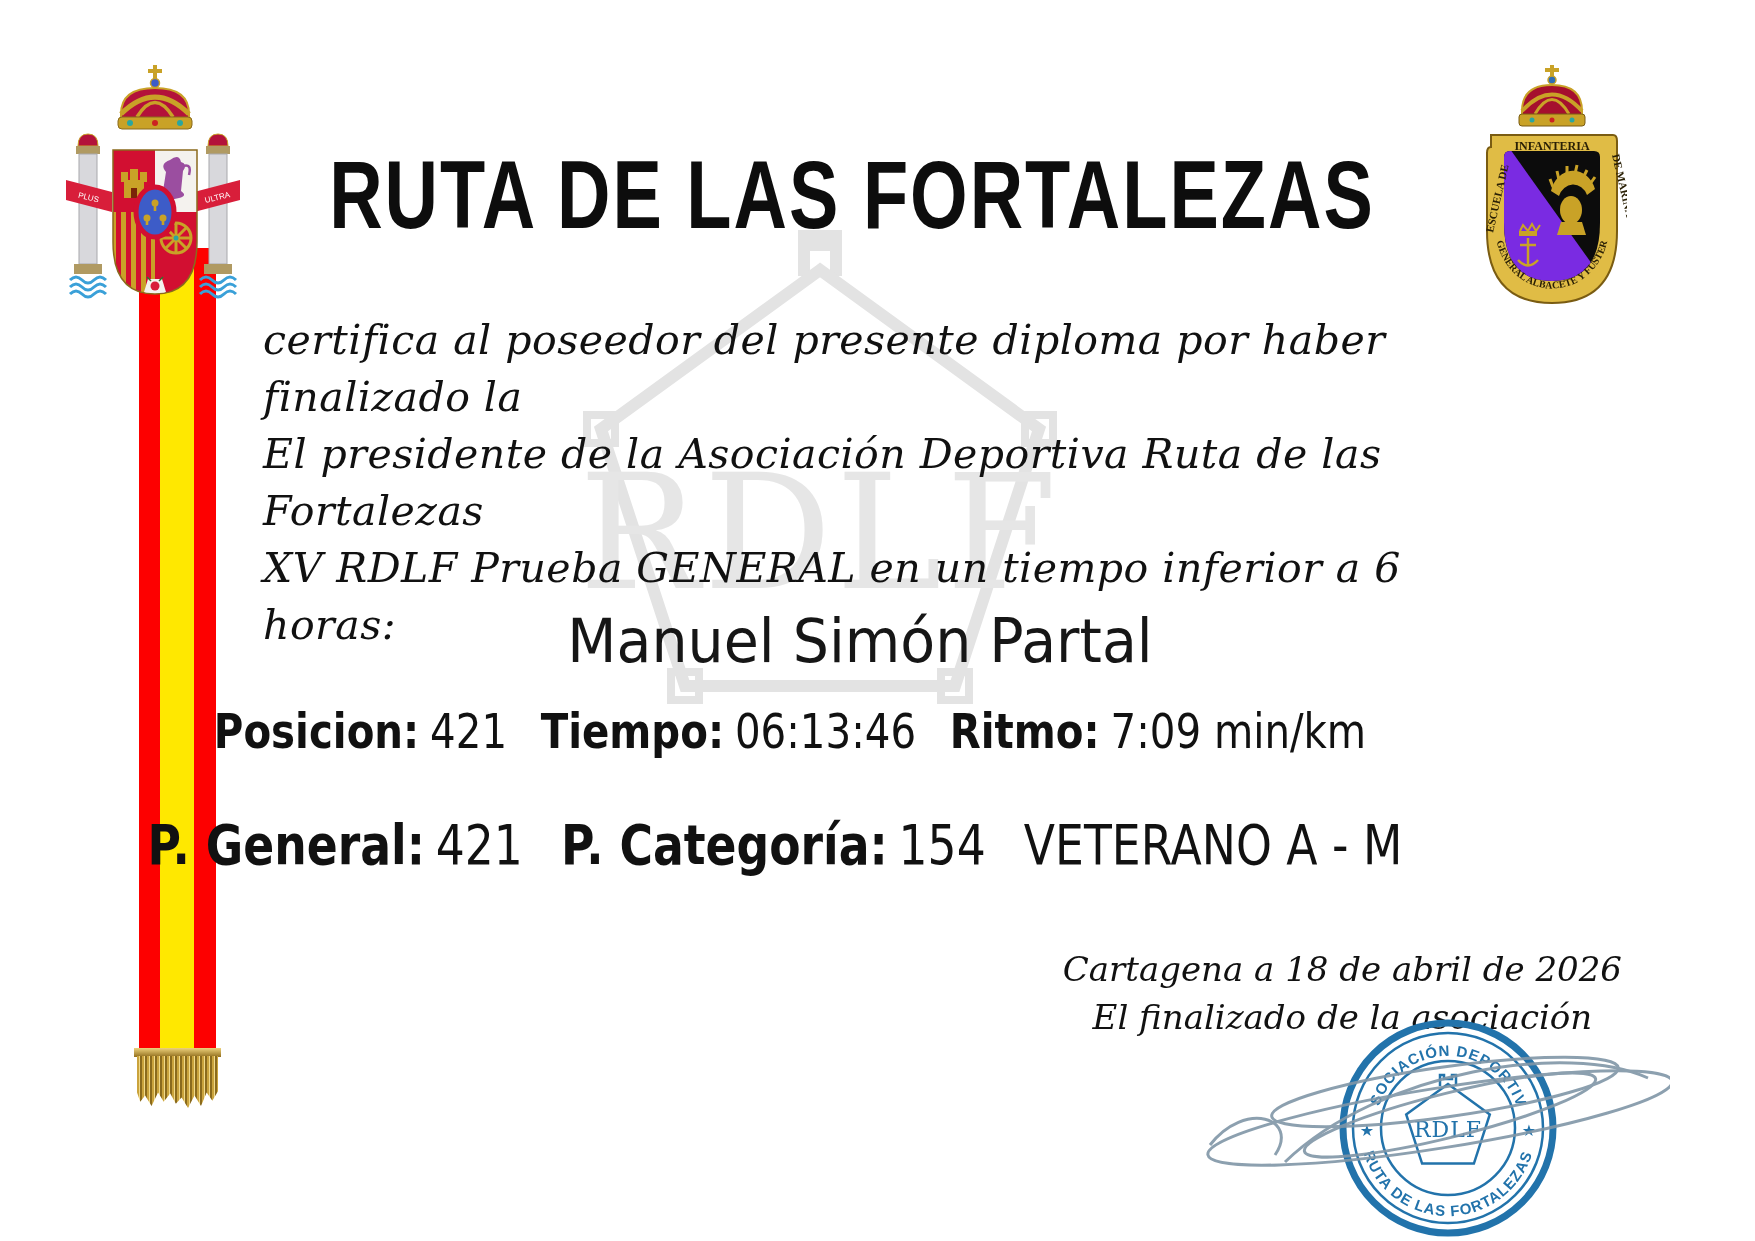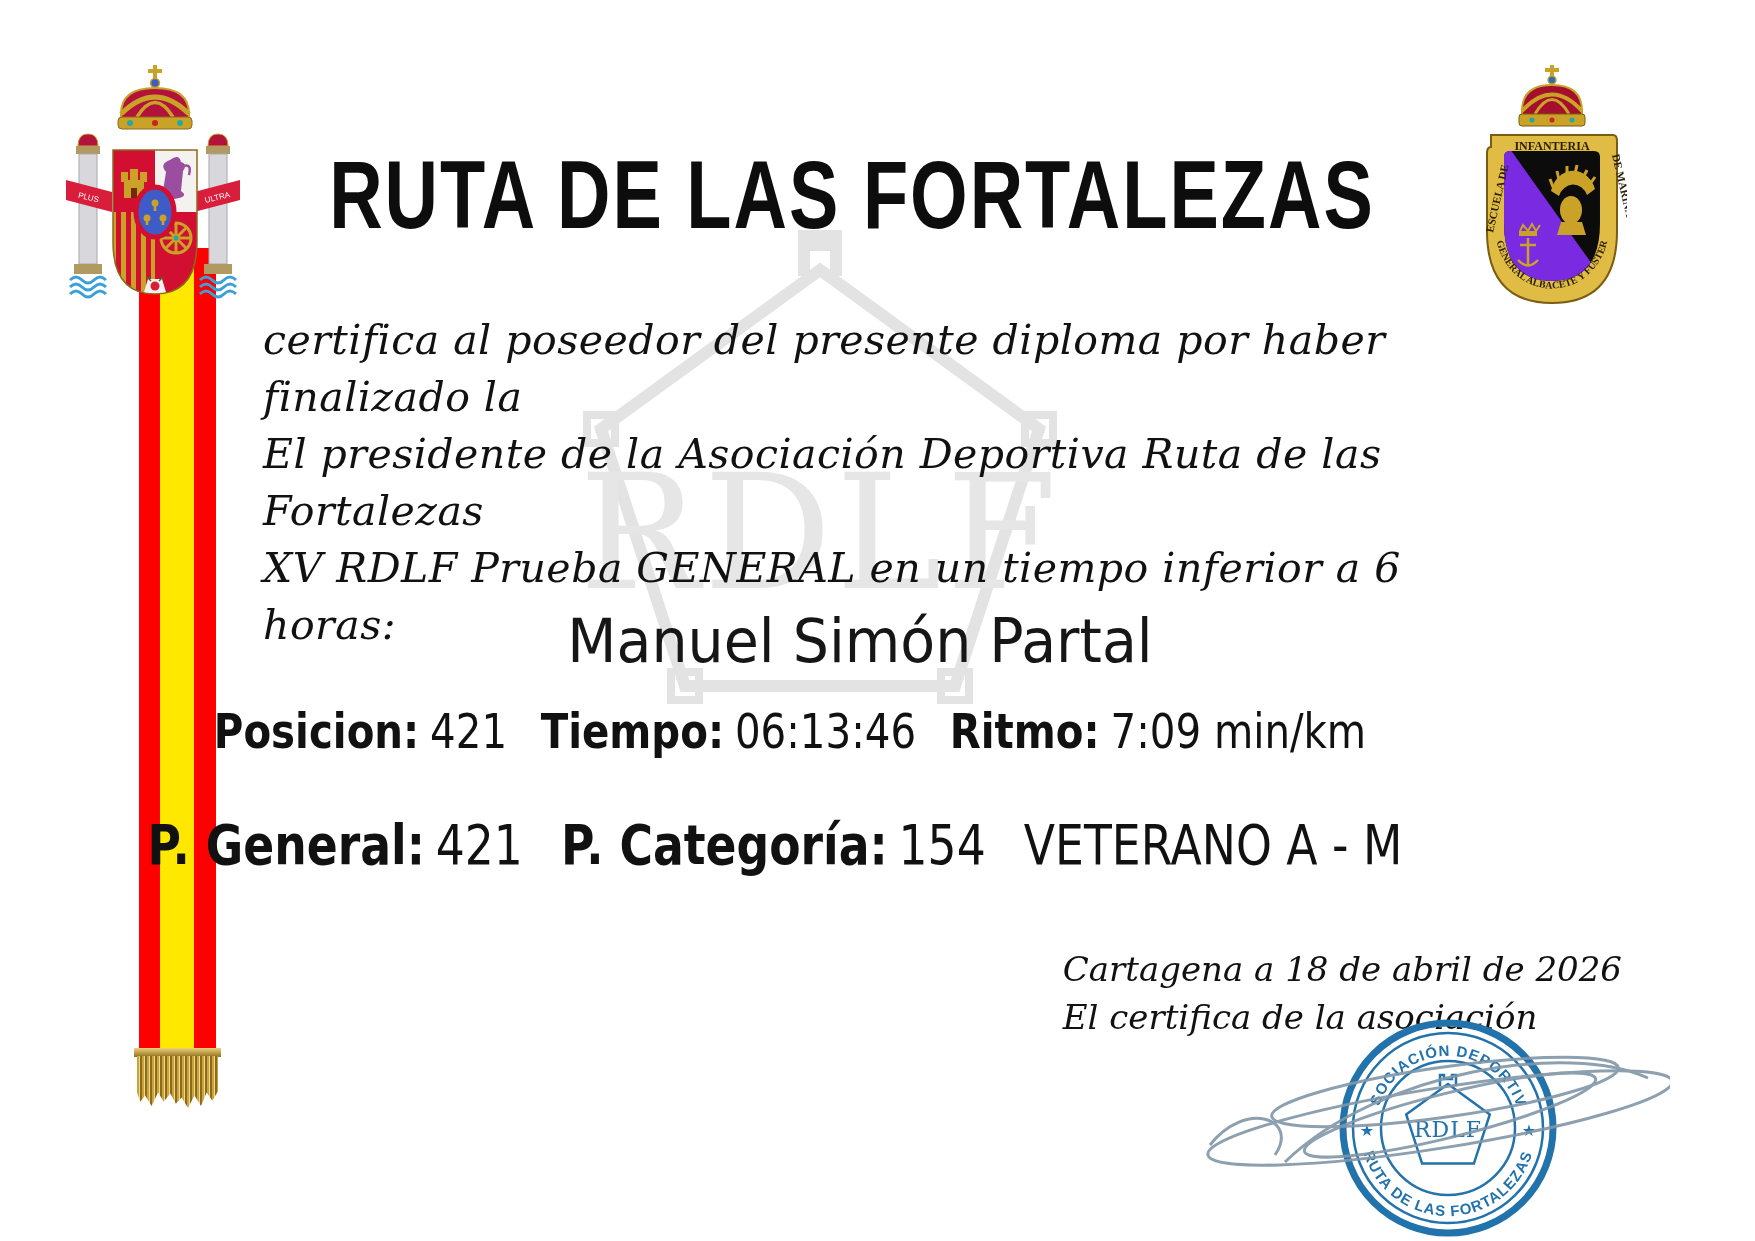--- a/index.html
+++ b/index.html
@@ -33,21 +33,21 @@
     font-family:"DejaVu Sans",sans-serif;font-size:60px;color:#161616;
     transform:scaleX(0.95);transform-origin:center;white-space:nowrap;}
   
   .stats-row{left:0;z-index:2;display:flex;justify-content:center;align-items:baseline;
     font-family:"DejaVu Sans",sans-serif;color:#111;white-space:nowrap;transform-origin:center;}
   .pair{display:flex;gap:13px;align-items:baseline;}
   .lbl{font-weight:bold;}
   #stats-primary{top:703px;width:1580px;font-size:48px;gap:40px;transform:scaleX(0.84);}
   #stats-secondary{top:813px;width:1550px;font-size:55px;gap:46px;transform:scaleX(0.83);}
   
-  #closing{right:133px;top:945px;z-index:2;text-align:left;font-size:34px;line-height:48px;}
+  #closing{right:133px;top:945px;z-index:2;text-align:center;font-size:34px;line-height:48px;}
   
   #stamp-area{left:1150px;top:1000px;z-index:3;}
   svg text{font-family:"Liberation Sans",sans-serif;}
 </style>
 </head>
 <body>
 
 <div id="certificate">
 
   <svg id="watermark" class="abs" width="560" height="510" viewBox="0 0 560 510">
@@ -237,21 +237,21 @@
     </span>
     <span class="pair">
       <span class="lbl">P. Categoría:</span>
       <span>154</span>
     </span>
     <span>VETERANO A - M</span>
   </div>
 
   <div id="closing" class="abs script">
     <div>Cartagena a 18 de abril de 2026</div>
-    <div>El certifica de la asociación</div>
+    <div>El finalizado de la asociación</div>
   </div>
 
   <svg id="stamp-area" class="abs" width="520" height="241" viewBox="0 0 520 241">
     <defs>
       <path id="stampTop" d="M230.3,103.4 A72,72 0 0 1 365.7,103.4" fill="none"></path>
       <path id="stampBottom" d="M215.3,158.1 A88,88 0 0 0 380.7,158.1" fill="none"></path>
     </defs>
 
     <g stroke="#2273ab" fill="none">
       <circle cx="298" cy="128" r="105" stroke-width="7"></circle>

